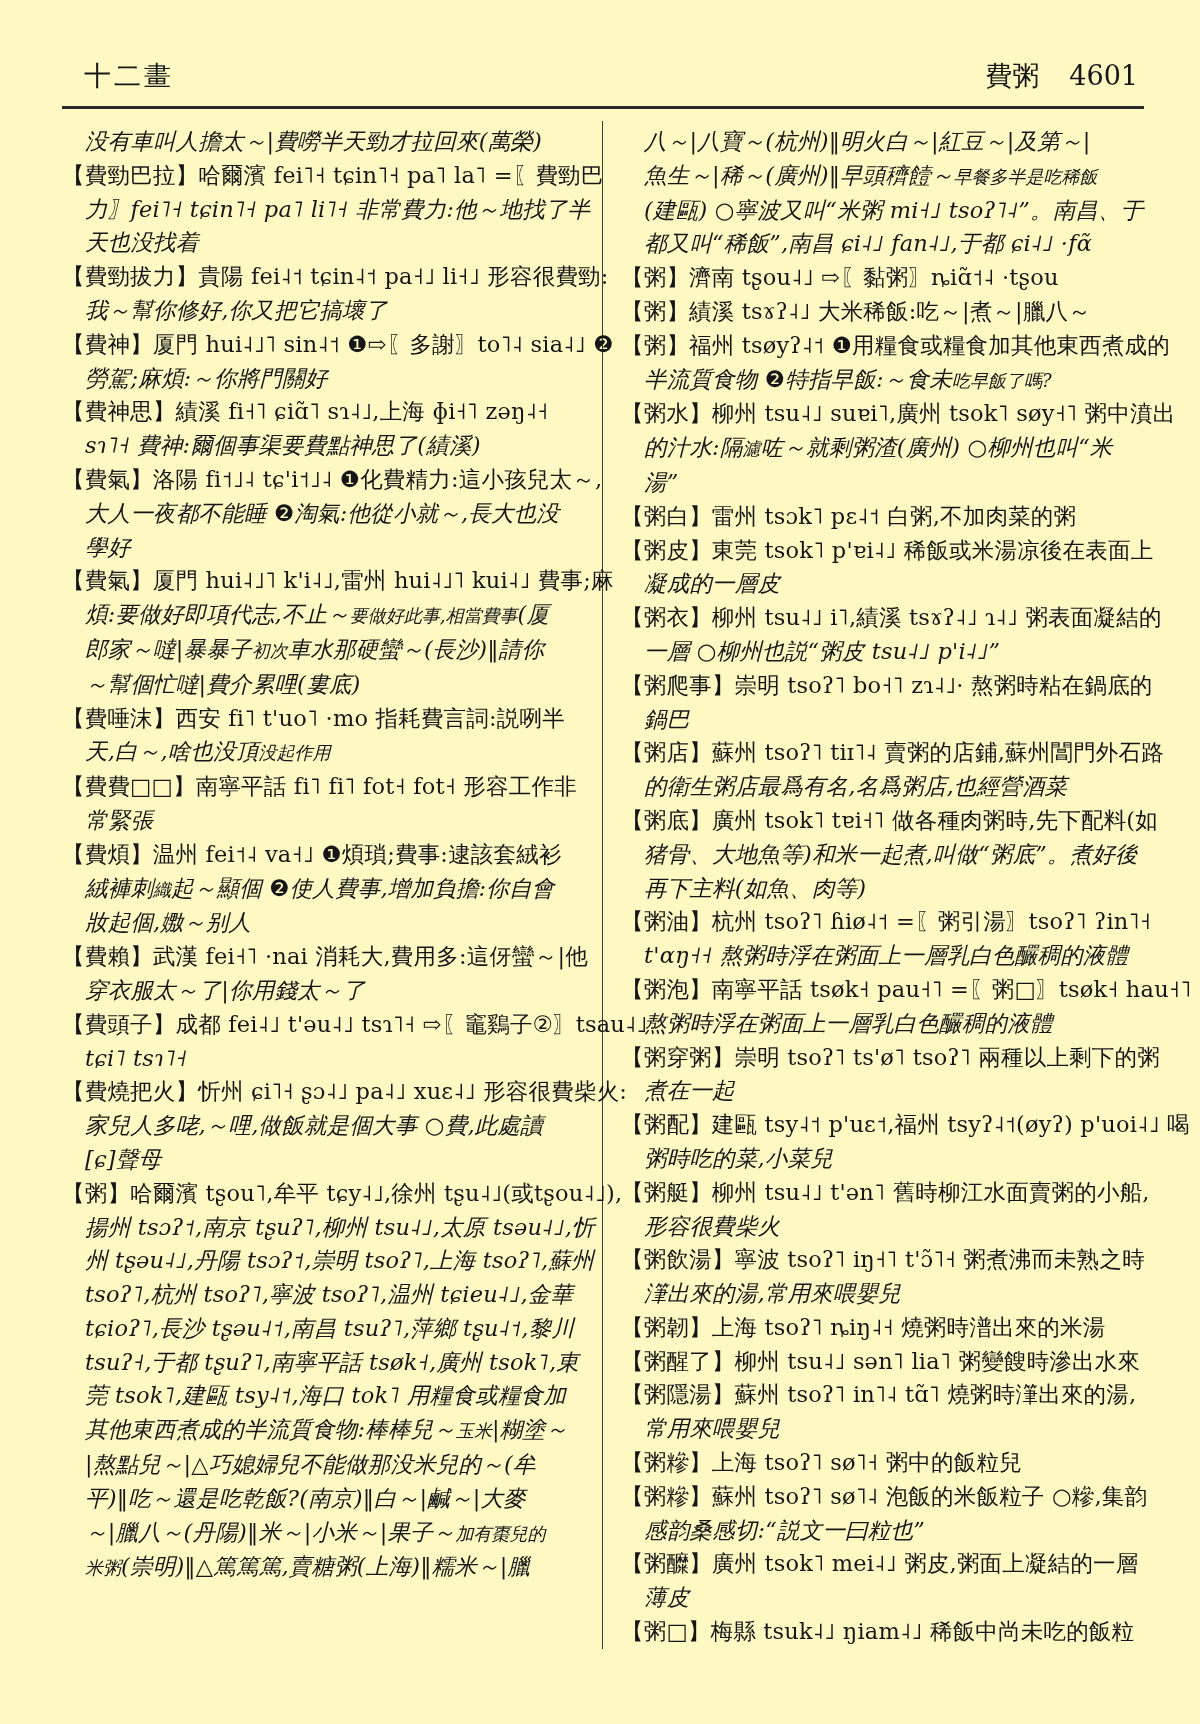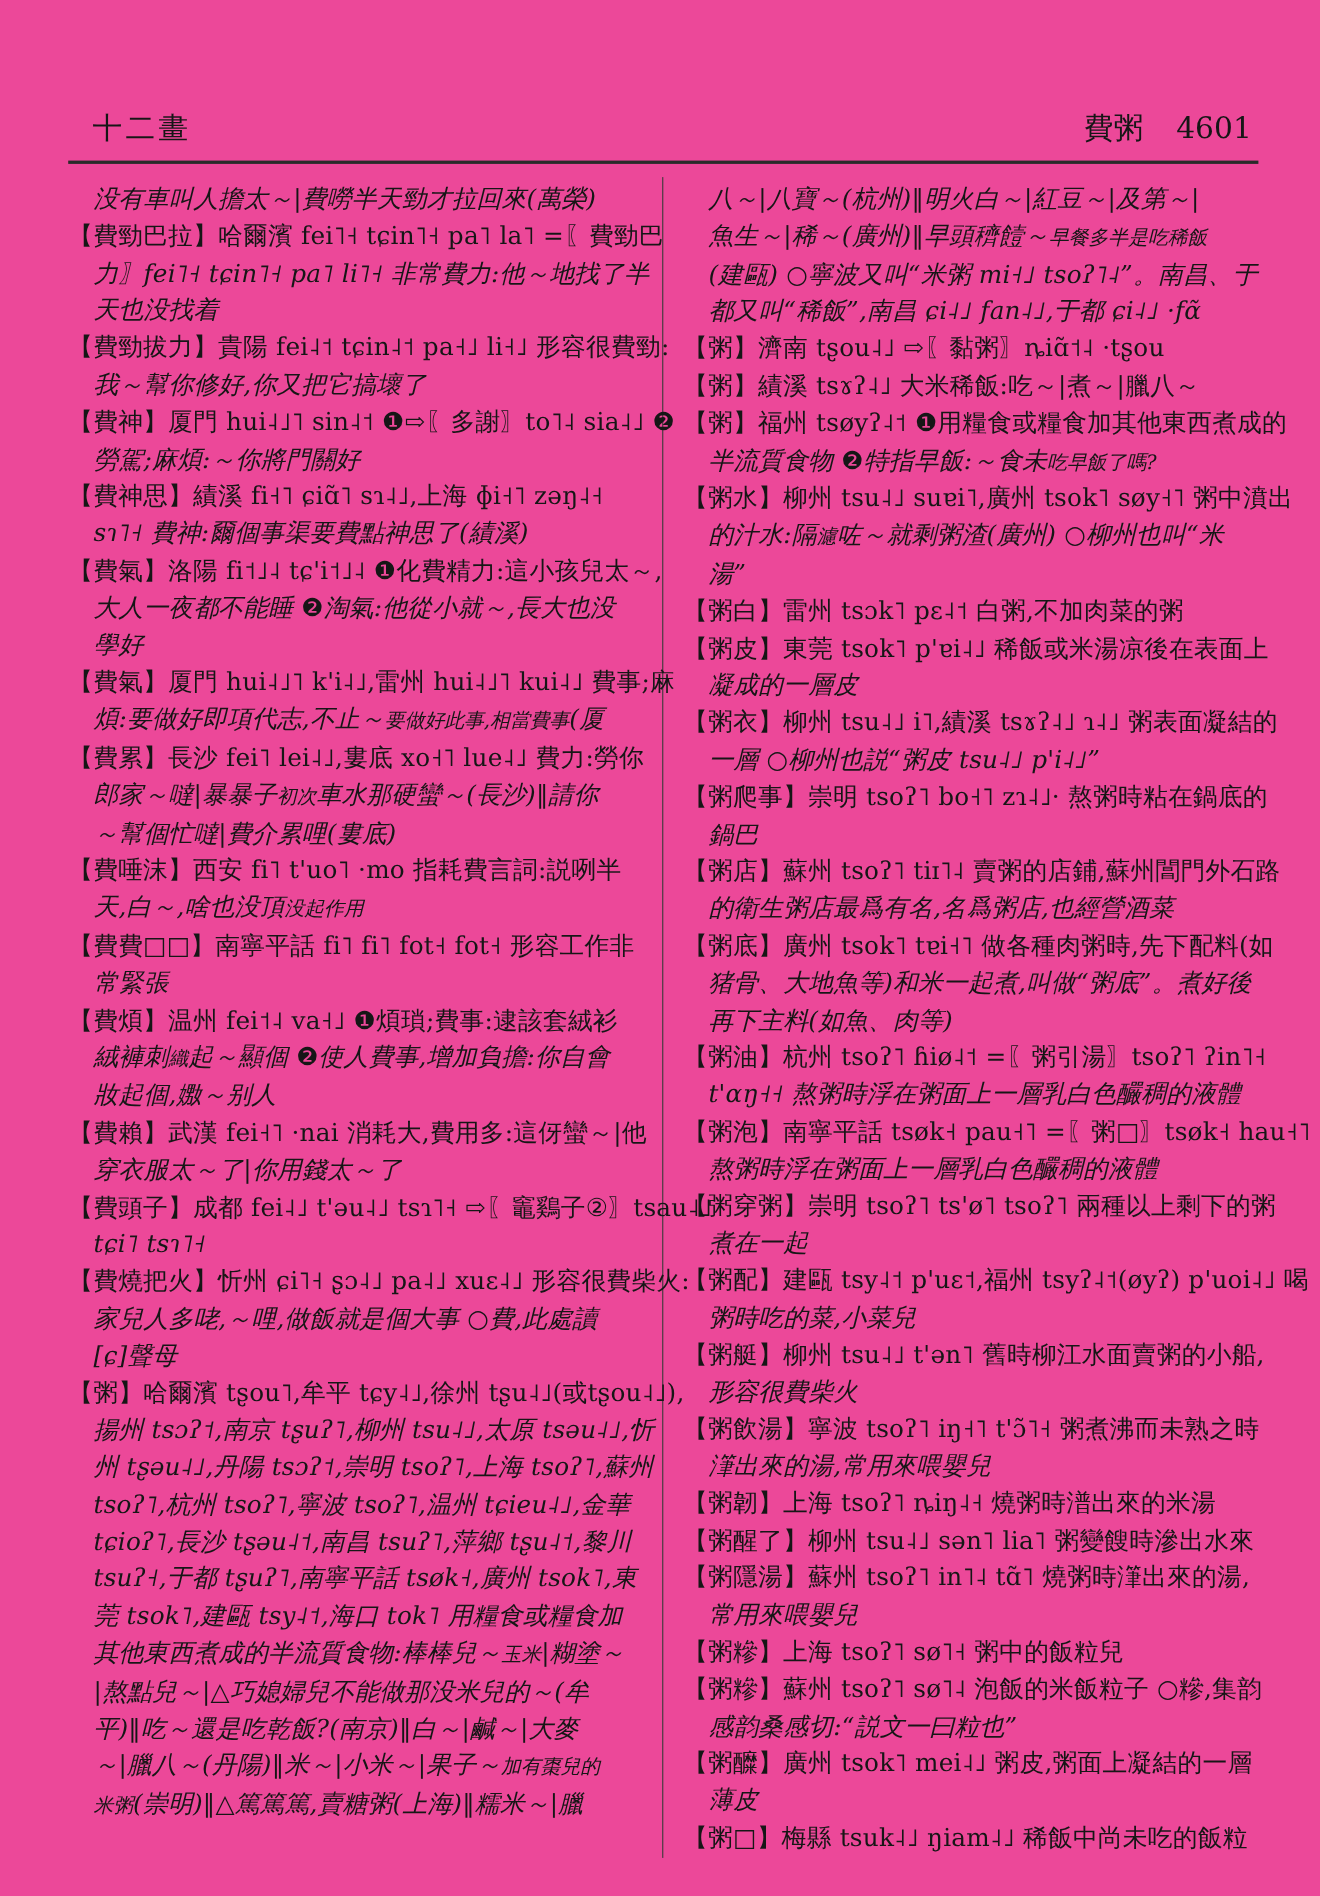--- a/index.html
+++ b/index.html
@@ -1,31 +1,31 @@
 <!DOCTYPE html>
 <html><head>
 <meta charset="utf-8">
 <style>
   html,body{margin:0;padding:0;background:#d8d8d8;}
   .page{
     width:1200px;height:1724px;
-    background:#ec4899;color:#161616;
+    background:#fef9c3;color:#161616;
     font-family:"DejaVu Serif","DejaVu Sans","Liberation Serif",serif;
     box-sizing:border-box;
     padding:52px 56px 0 62px;
     margin:0 auto;
     overflow:hidden;
   }
   .header{
     display:flex;justify-content:space-between;align-items:baseline;
     font-size:27px;
     padding:6px 6px 12px 22px;
   }
   .head-left{letter-spacing:3px;}
-  .head-right{display:flex;gap:30px;align-items:baseline;margin-top:40px;}
+  .head-right{display:flex;gap:30px;align-items:baseline;}
   .page-num{font-family:"DejaVu Serif","Liberation Serif",serif;}
   .rule{border-top:3px solid #2a2a2a;margin:0 0 12px 0;}
   .cols{display:flex;align-items:stretch;}
   .col{width:50%;box-sizing:border-box;padding-top:4px;}
   .col-left{padding-right:12px;border-right:1.5px solid #3a3a3a;}
   .col-right{padding-left:18px;}
   .line{
     font-size:22.5px;
     line-height:33.8px;
     white-space:nowrap;
@@ -57,21 +57,20 @@
         <div class="line ind">我～幫你修好,你又把它搞壞了</div>
         <div class="line"><b>【費神】</b>厦門 hui˨˩˥ sin˨˦ ❶⇨〖多謝〗to˥˨ sia˨˩ ❷</div>
         <div class="line ind">勞駕;麻煩:～你將門關好</div>
         <div class="line"><b>【費神思】</b>績溪 fi˧˥ ɕiɑ̃˥ sɿ˨˩,上海 ɸi˧˥ zəŋ˨˧</div>
         <div class="line ind">sɿ˥˧ 費神:爾個事渠要費點神思了(績溪)</div>
         <div class="line"><b>【費氣】</b>洛陽 fi˦˩˨ tɕ'i˦˩˨ ❶化費精力:這小孩兒太～,</div>
         <div class="line ind">大人一夜都不能睡 ❷淘氣:他從小就～,長大也没</div>
         <div class="line ind">學好</div>
         <div class="line"><b>【費氣】</b>厦門 hui˨˩˥ k'i˨˩,雷州 hui˨˩˥ kui˨˩ 費事;麻</div>
         <div class="line ind">煩:要做好即項代志,不止～<span class="sm">要做好此事,相當費事</span>(厦</div>
-        <div class="line"><b>【費累】</b>長沙 fei˥ lei˨˩,婁底 xo˧˥ lue˨˩ 費力:勞你</div>
         <div class="line ind">郎家～噠|暴暴子<span class="sm">初次</span>車水那硬蠻～(長沙)‖請你</div>
         <div class="line ind">～幫個忙噠|費介累哩(婁底)</div>
         <div class="line"><b>【費唾沫】</b>西安 fi˥ t'uo˥ ·mo 指耗費言詞:説咧半</div>
         <div class="line ind">天,白～,啥也没頂<span class="sm">没起作用</span></div>
         <div class="line"><b>【費費□□】</b>南寧平話 fi˥ fi˥ fot˧ fot˧ 形容工作非</div>
         <div class="line ind">常緊張</div>
         <div class="line"><b>【費煩】</b>温州 fei˦˨ va˧˩ ❶煩瑣;費事:逮該套絨衫</div>
         <div class="line ind">絨褲刺<span class="sm">織</span>起～顯個 ❷使人費事,增加負擔:你自會</div>
         <div class="line ind">妝起個,嫐～别人</div>
         <div class="line"><b>【費賴】</b>武漢 fei˧˥ ·nai 消耗大,費用多:這伢蠻～|他</div>

